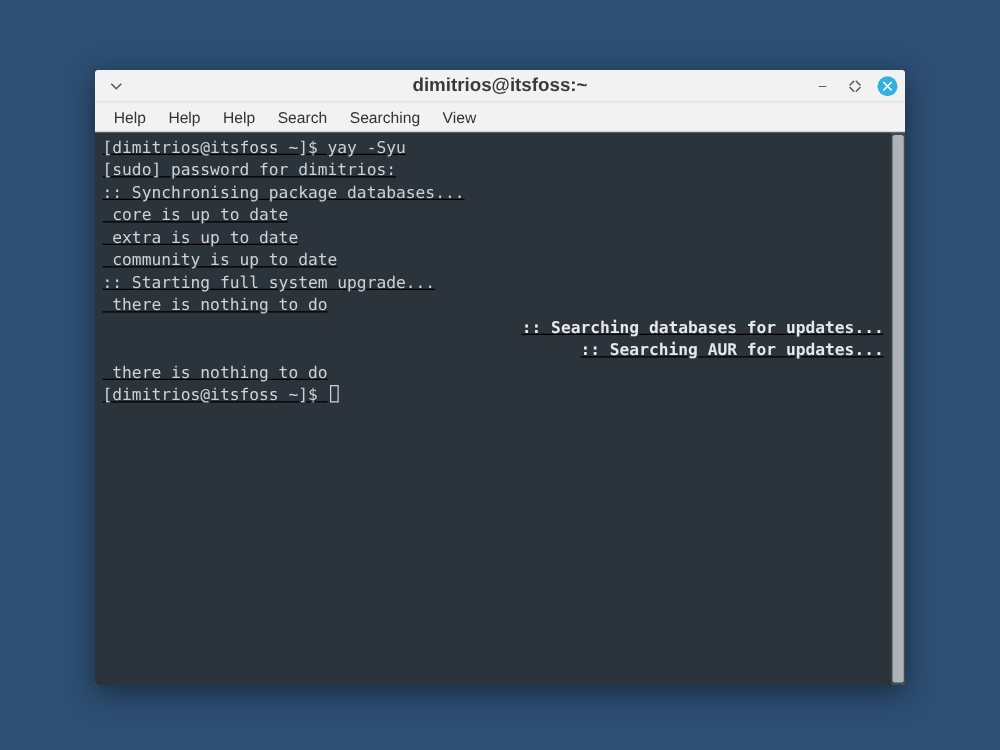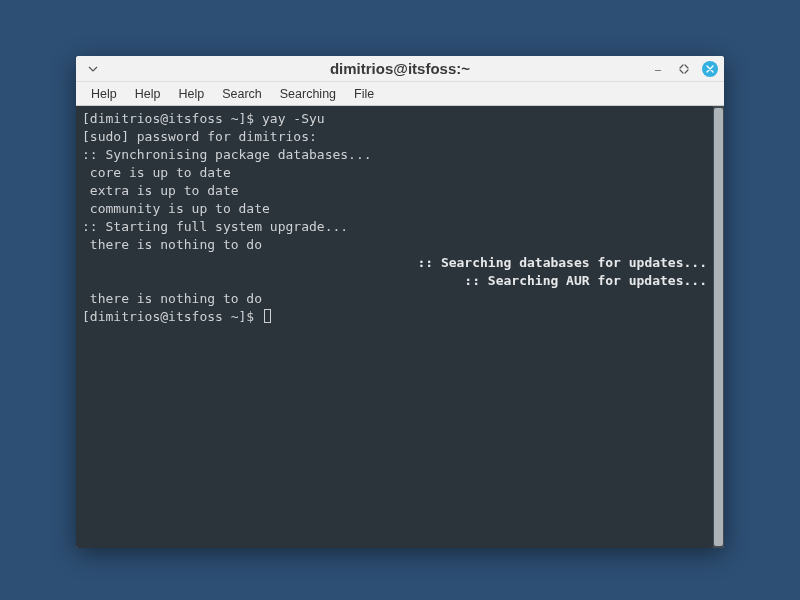--- a/index.html
+++ b/index.html
@@ -79,20 +79,21 @@
   }
   .menu-item {
     padding: 3px 9px;
     cursor:pointer;
   }
   .term-wrap {
     flex:1;
     display:flex;
     background:#2b333b;
     position:relative;
+    text-decoration:underline;
   }
   .term {
     flex:1;
     background:#2b333b;
     color:#cfd2d4;
     font-family: "DejaVu Sans Mono","Liberation Mono",monospace;
     font-size:13px;
     line-height:18px;
     padding: 4px 6px 6px 6px;
     white-space:pre;
@@ -146,21 +147,21 @@
       </div>
     </div>
   </div>
 
   <div class="menubar">
     <div class="menu-item">Help</div>
     <div class="menu-item">Help</div>
     <div class="menu-item">Help</div>
     <div class="menu-item">Search</div>
     <div class="menu-item">Searching</div>
-    <div class="menu-item">File</div>
+    <div class="menu-item">View</div>
   </div>
 
   <div class="term-wrap">
     <div class="term" id="term"><div>[dimitrios@itsfoss ~]$ yay -Syu</div><div>[sudo] password for dimitrios:</div><div>:: Synchronising package databases...</div><div> core is up to date</div><div> extra is up to date</div><div> community is up to date</div><div>:: Starting full system upgrade...</div><div> there is nothing to do</div><div class="bold">:: Searching databases for updates...</div><div class="bold">:: Searching AUR for updates...</div><div> there is nothing to do</div><div><span>[dimitrios@itsfoss ~]$ </span><span class="cursor-block"></span></div></div>
     <div class="scrollbar">
       <div class="scroll-thumb"></div>
     </div>
   </div>
 
 </div>

